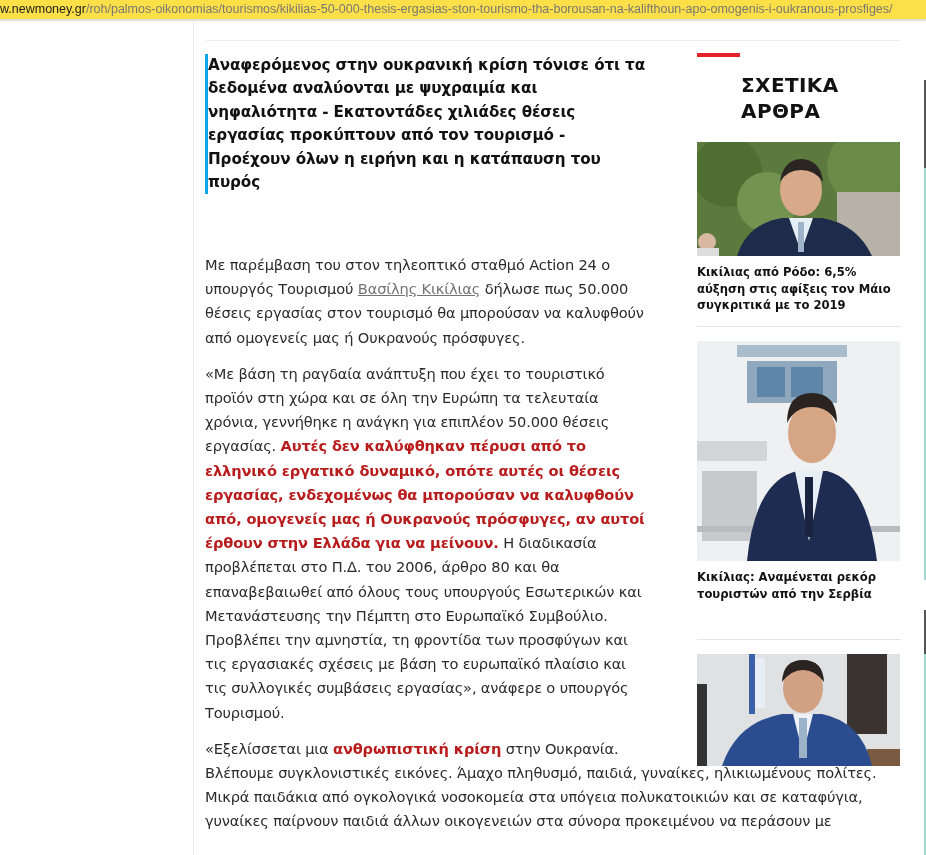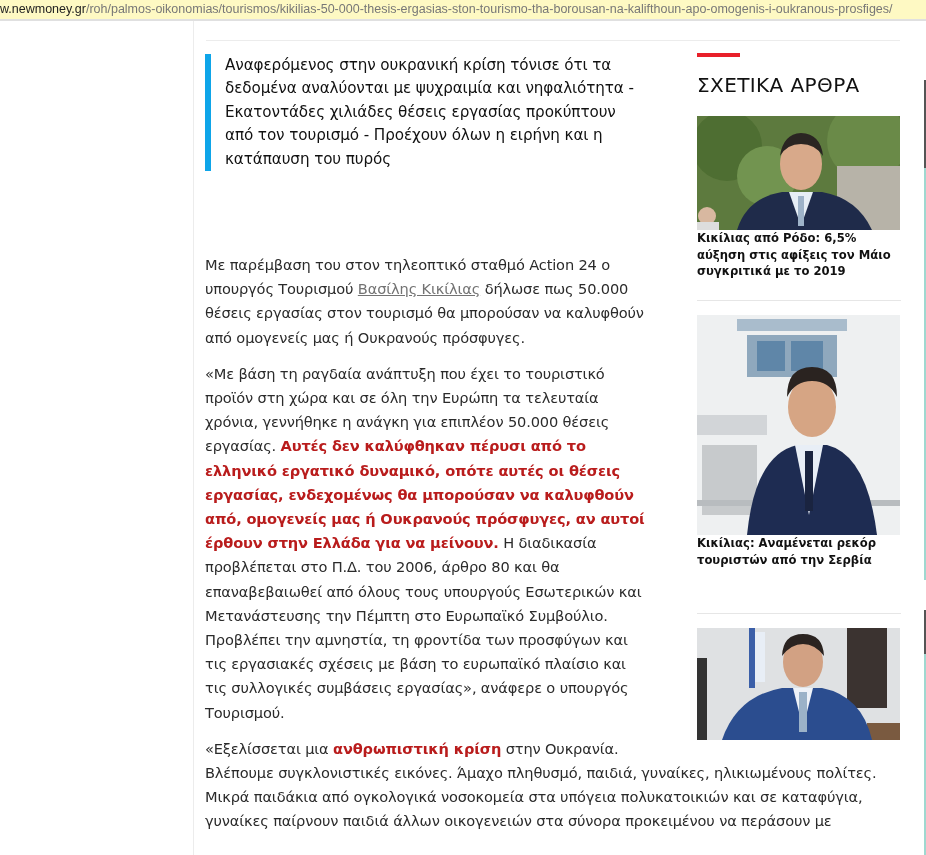--- a/index.html
+++ b/index.html
@@ -4,21 +4,21 @@
   <style>
     * { box-sizing: border-box; margin: 0; padding: 0; }
     html, body {
       width: 926px; height: 855px; overflow: hidden;
       background: #ffffff;
       font-family: "DejaVu Sans", "Liberation Sans", sans-serif;
       color: #222;
     }
     .urlbar {
       position: absolute; left: 0; top: 0; width: 926px; height: 19px;
-      background: #fef9c3;
+      background: #fde047;
       font-family: "Liberation Sans", sans-serif;
       font-size: 12.5px; line-height: 18px;
       color: #777; white-space: nowrap; overflow: hidden;
       padding-left: 0;
     }
     .urlbar .host { color: #222; }
     .url-sep {
       position: absolute; left: 0; top: 19px; width: 926px; height: 2px;
       background: #e0e0e0;
     }
@@ -26,24 +26,23 @@
       position: absolute; left: 193px; top: 21px; width: 1px; height: 834px;
       background: #ececec;
     }
     .top-rule {
       position: absolute; left: 206px; top: 40px; width: 694px; height: 1px;
       background: #ececec;
     }
     
     .lead {
       position: absolute; left: 205px; top: 54px; width: 440px;
-      border-left: 6px solid #0ea5e9;
-      padding-left: 14px;
+      border-left: 3px solid #0ea5e9;
       font-family: "DejaVu Sans", sans-serif;
-      font-weight: normal;
+      font-weight: bold;
       font-size: 15.2px; line-height: 23.4px;
       color: #111;
       letter-spacing: -0.1px;
     }
     .body {
       position: absolute; left: 205px; top: 253px; width: 440px;
       font-family: "DejaVu Sans", sans-serif;
       font-size: 14.6px; line-height: 24.2px;
       color: #2b2b2b;
       letter-spacing: -0.15px;
@@ -56,31 +55,31 @@
     .body .wide { width: 720px; }
     
     .side {
       position: absolute; left: 697px; top: 53px; width: 204px;
     }
     .side .red-bar {
       width: 43px; height: 4px; background: #e8202a; margin-bottom: 15px;
     }
     .side h2 {
       font-family: "DejaVu Sans", sans-serif;
-      font-weight: normal; font-size: 20px; letter-spacing: 0.4px;
-      color: #111; line-height: 26px; margin-bottom: 18px;
+      font-weight: bold; font-size: 20px; letter-spacing: 0.4px;
+      color: #111; line-height: 26px; margin-bottom: 18px; margin-left: 44px;
     }
     .card { width: 204px; border-bottom: 1px solid #e6e6e6; }
     .card .img {
       width: 203px; position: relative; overflow: hidden;
     }
     .card .title {
       font-family: "DejaVu Sans", sans-serif;
       font-weight: bold; font-size: 11.6px; line-height: 16.6px;
-      color: #111; 
+      color: #111; padding-top: 8px;
     }
     .right-edge {
       position: absolute; left: 924px; width: 2px; background: #9fd8d0;
     }
     .right-edge .dark { width: 2px; background: #555; }
   </style>
 </head>
 <body>
 
 <div class="urlbar"><span class="host">w.newmoney.gr</span><span>/roh/palmos-oikonomias/tourismos/kikilias-50-000-thesis-ergasias-ston-tourismo-tha-borousan-na-kalifthoun-apo-omogenis-i-oukranous-prosfiges/</span></div>

